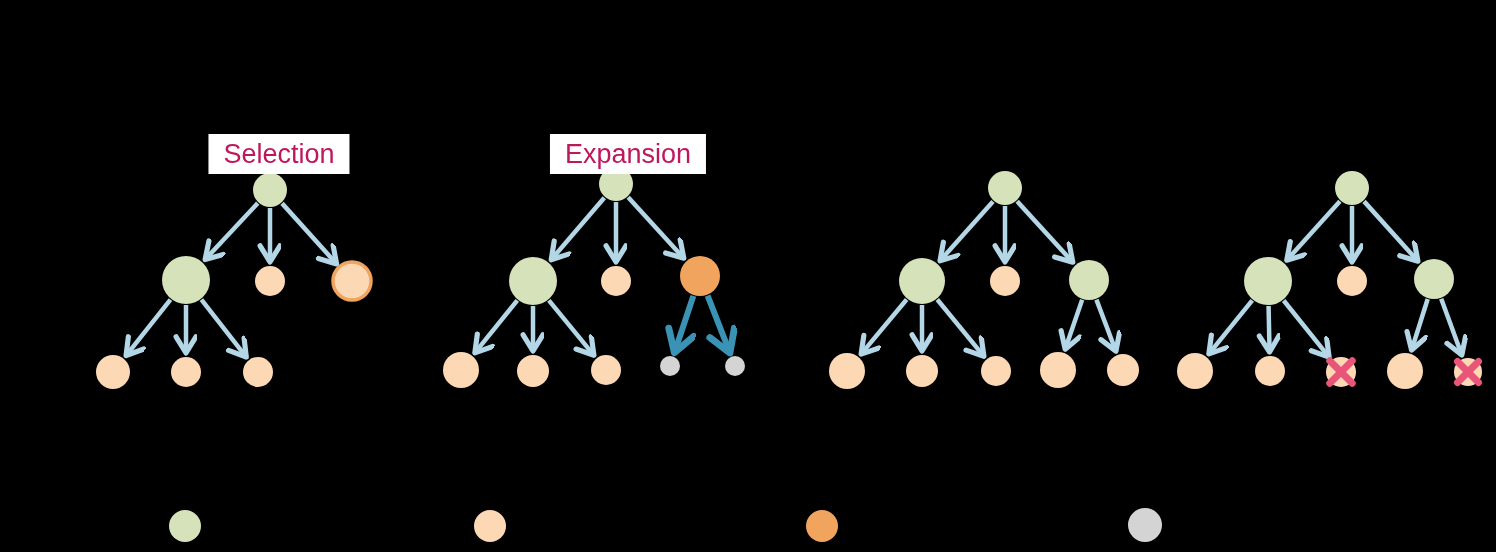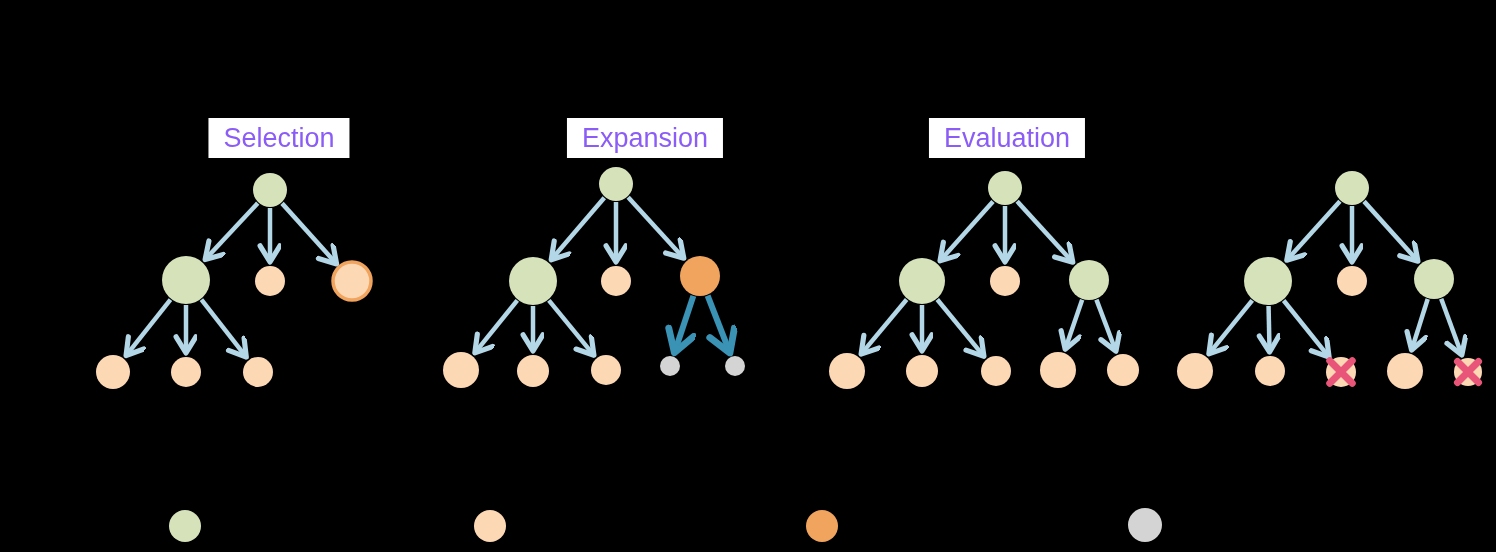--- a/index.html
+++ b/index.html
@@ -8,27 +8,28 @@
     width:1496px;height:552px;
     background:#000;
     overflow:hidden;
     font-family:"Liberation Sans", sans-serif;
   }
   #diagram{position:absolute;left:0;top:0;}
   .phase-label{
     position:absolute;
     transform:translateX(-50%);
     background:#ffffff;
-    color:#8b5cf6;
+    color:#be185d;
     font-size:27px;
     line-height:40px;
     height:40px;
     padding:0 15px;
     white-space:nowrap;
     text-align:center;
+    margin-top:16px;
   }
 </style>
 </head>
 <body>
 
 <div class="canvas">
   <svg id="diagram" width="1496" height="552" viewBox="0 0 1496 552">
       <defs>
         <marker id="ah-light" markerWidth="6" markerHeight="6" refX="4.2" refY="2.5" orient="auto" markerUnits="strokeWidth">
           <path d="M0.6,0.3 L4.2,2.5 L0.6,4.7" fill="none" stroke="#b3d7e6" stroke-width="1.15" stroke-linecap="round" stroke-linejoin="round"></path>
@@ -109,15 +110,14 @@
       <g>
         <line x1="1457.5" y1="361.5" x2="1478.5" y2="382.5" stroke="#e85578" stroke-width="7" stroke-linecap="round"></line>
         <line x1="1457.5" y1="382.5" x2="1478.5" y2="361.5" stroke="#e85578" stroke-width="7" stroke-linecap="round"></line>
       </g>
       <circle cx="185" cy="526" r="16" fill="#d5e2ba"></circle>
       <circle cx="490" cy="526" r="16" fill="#fcd8b5"></circle>
       <circle cx="822" cy="526" r="16" fill="#f0a45d"></circle>
       <circle cx="1145" cy="525" r="17" fill="#d4d4d4"></circle>
     </svg>
   <div class="phase-label" style="left: 279px; top: 118px;">Selection</div>
-  <div class="phase-label" style="left: 645px; top: 118px;">Expansion</div>
-  <div class="phase-label" style="left: 1007px; top: 118px;">Evaluation</div>
+  <div class="phase-label" style="left: 628px; top: 118px;">Expansion</div>
 </div>
 
 </body></html>

